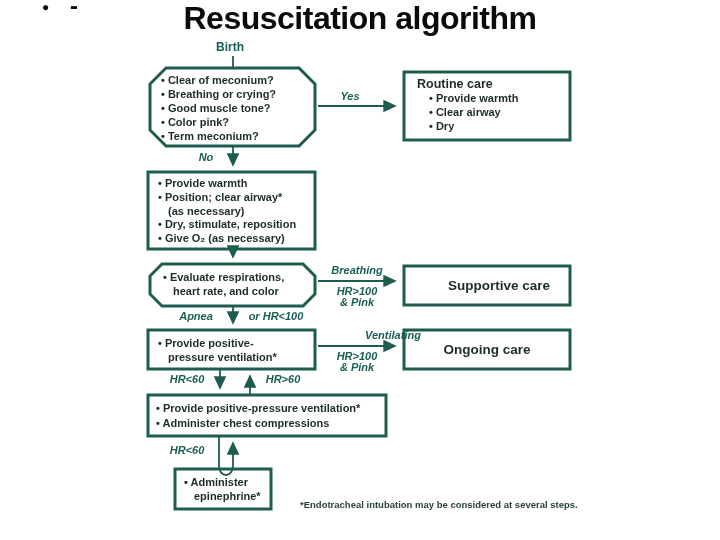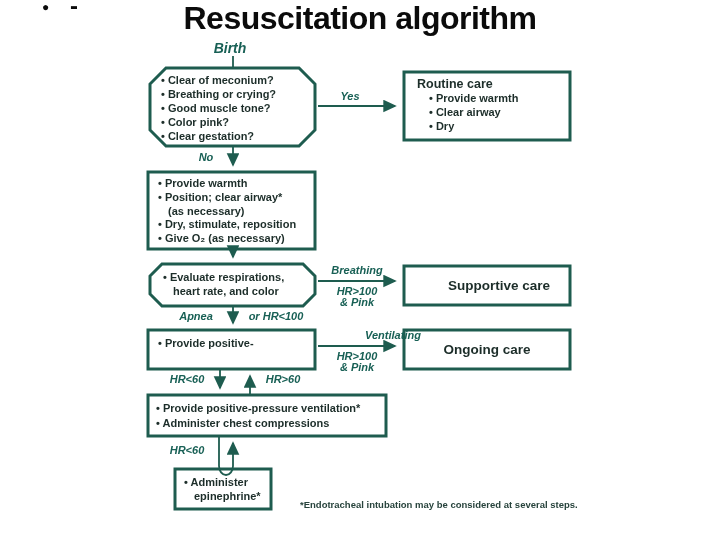--- a/index.html
+++ b/index.html
@@ -72,21 +72,21 @@
       <path d="M233,250 V257" marker-end="url(#arrow)"></path>
       <path d="M318,281 H395" marker-end="url(#arrow)"></path>
       <path d="M233,307 V323" marker-end="url(#arrow)"></path>
       <path d="M318,346 H395" marker-end="url(#arrow)"></path>
       <path d="M220,370 V388" marker-end="url(#arrow)"></path>
       <path d="M250,394 V376" marker-end="url(#arrow)"></path>
       <path d="M219,437 L219,466 A7,9 0 0 0 233,466 L233,443" marker-end="url(#arrow)"></path>
     </g>
   </svg>
 
-  <div class="teal-label plain-teal" style="left:205px;top:40px;width:50px;font-size:14px;font-style:italic;">Birth</div>
+  <div class="teal-label plain-teal" style="left:205px;top:40px;width:50px;font-size:12px;">Birth</div>
   <div class="teal-label" style="left:330px;top:90px;width:40px;">Yes</div>
   <div class="teal-label" style="left:188px;top:151px;width:36px;">No</div>
 
   <div class="teal-label" style="left:317px;top:264px;width:80px;">Breathing</div>
   <div class="teal-label" style="left:317px;top:285px;width:80px;">HR&gt;100</div>
   <div class="teal-label" style="left:317px;top:296px;width:80px;">&amp; Pink</div>
 
   <div class="teal-label" style="left:166px;top:310px;width:60px;">Apnea</div>
   <div class="teal-label" style="left:240px;top:310px;width:72px;">or HR&lt;100</div>
 
@@ -96,21 +96,21 @@
 
   <div class="teal-label" style="left:158px;top:373px;width:58px;">HR&lt;60</div>
   <div class="teal-label" style="left:254px;top:373px;width:58px;">HR&gt;60</div>
   <div class="teal-label" style="left:158px;top:444px;width:58px;">HR&lt;60</div>
 
   <div class="box-text" style="left:161px;top:73px;">
     <div>• Clear of meconium?</div>
     <div>• Breathing or crying?</div>
     <div>• Good muscle tone?</div>
     <div>• Color pink?</div>
-    <div>• Clear gestation?</div>
+    <div>• Term meconium?</div>
   </div>
 
   <div class="box-text" style="left:417px;top:77px;">
     <div style="font-size:12.5px;">Routine care</div>
     <div style="padding-left:12px;">• Provide warmth</div>
     <div style="padding-left:12px;">• Clear airway</div>
     <div style="padding-left:12px;">• Dry</div>
   </div>
 
   <div class="box-text" style="left:158px;top:177px;line-height:13.8px;">
@@ -125,20 +125,21 @@
     <div>• Evaluate respirations,</div>
     <div class="cont">heart rate, and color</div>
   </div>
 
   <div class="center-label" style="left:416px;top:266px;width:166px;height:39px;">
     <span>Supportive care</span>
   </div>
 
   <div class="box-text" style="left:158px;top:336px;">
     <div>• Provide positive-</div>
+    <div class="cont">pressure ventilation*</div>
   </div>
 
   <div class="center-label" style="left:404px;top:330px;width:166px;height:39px;">
     <span>Ongoing care</span>
   </div>
 
   <div class="box-text" style="left:184px;top:476px;line-height:13.5px;">
     <div>• Administer</div>
     <div class="cont">epinephrine*</div>
   </div>

